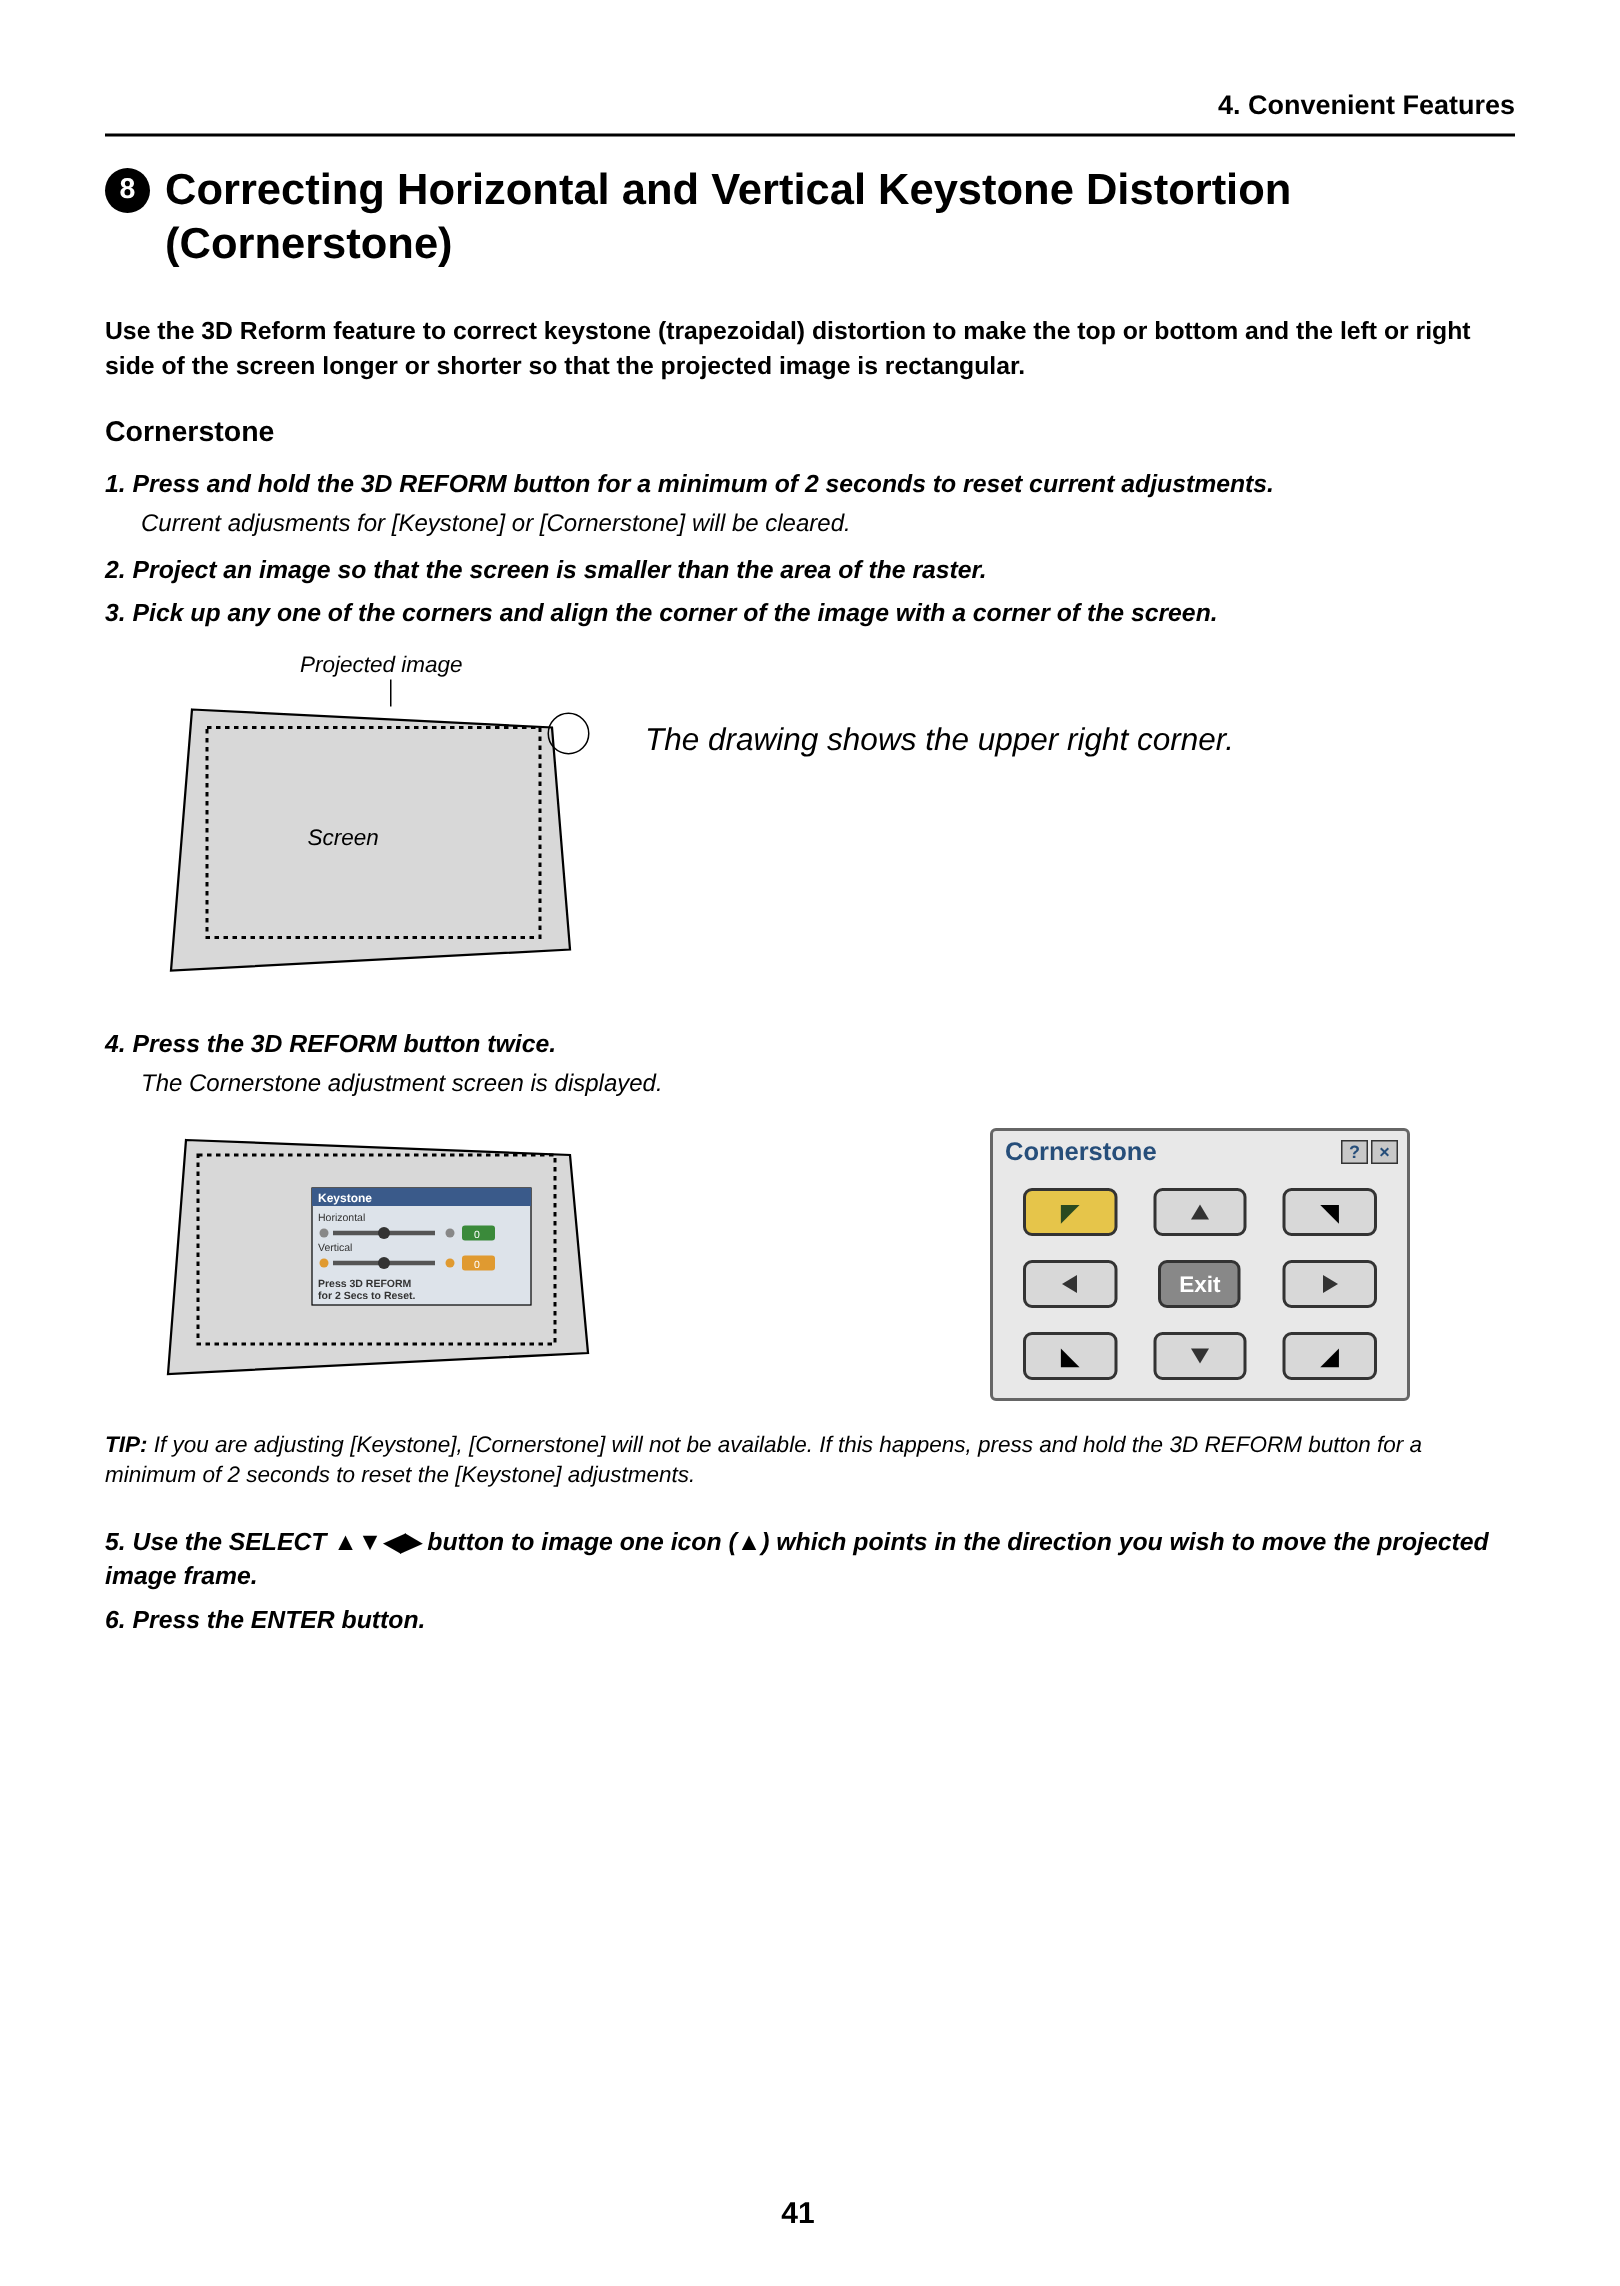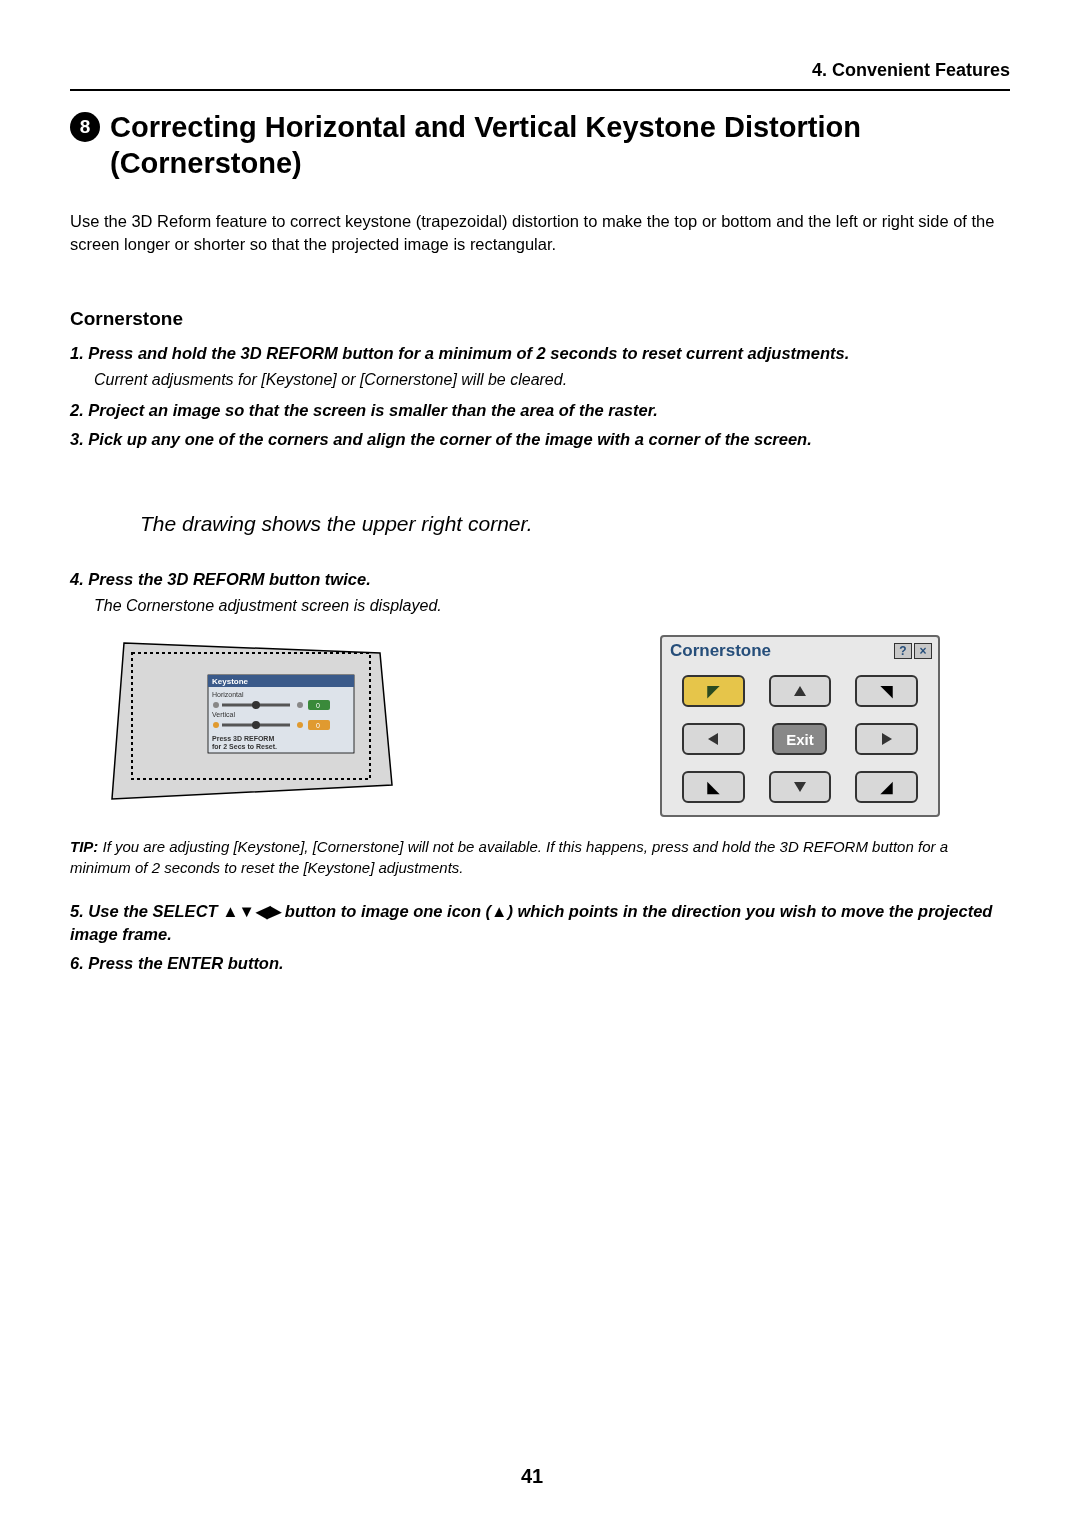--- a/index.html
+++ b/index.html
@@ -41,21 +41,22 @@
       color: #fff;
       font-size: 19px;
       font-weight: bold;
       margin-right: 10px;
       flex-shrink: 0;
       margin-top: 3px;
     }
     .intro-text {
       font-size: 16.5px;
       line-height: 1.4;
-      margin-bottom: 52px;
+      margin-bottom: 22px;
+      font-weight: bold;
     }
     .sub-heading {
       font-size: 19px;
       font-weight: 900;
       margin-bottom: 12px;
     }
     .step {
       font-size: 16.5px;
       font-weight: bold;
       font-style: italic;
@@ -248,20 +249,30 @@
 <p class="intro-text">Use the 3D Reform feature to correct keystone (trapezoidal) distortion to make the top or bottom and the left or right side of the screen longer or shorter so that the projected image is rectangular.</p>
 
 <div class="sub-heading">Cornerstone</div>
 
 <div class="step">1.  Press and hold the 3D REFORM button for a minimum of 2 seconds to reset current adjustments.</div>
 <div class="step-note">Current adjusments for [Keystone] or [Cornerstone] will be cleared.</div>
 <div class="step">2.  Project an image so that the screen is smaller than the area of the raster.</div>
 <div class="step">3.  Pick up any one of the corners and align the corner of the image with a corner of the screen.</div>
 
 <div class="fig-row1">
+  <div class="diagram1">
+    <div class="proj-label">Projected image</div>
+    <div class="proj-line"></div>
+    <svg class="outer-trap" width="275" height="195">
+      <polygon points="18,10 258,22 270,170 4,184" fill="#d8d8d8" stroke="#000" stroke-width="1.5"></polygon>
+      <rect x="28" y="22" width="222" height="140" fill="none" stroke="#000" stroke-width="2" stroke-dasharray="3,3"></rect>
+    </svg>
+    <div class="screen-label">Screen</div>
+    <div class="callout-circle"></div>
+  </div>
   <div class="caption1">The drawing shows the upper right corner.</div>
 </div>
 
 <div class="step">4.  Press the 3D REFORM button twice.</div>
 <div class="step4-note">The Cornerstone adjustment screen is displayed.</div>
 
 <div class="fig-row2">
   <div class="diagram2">
     <svg width="290" height="180">
       <polygon points="14,8 270,18 282,150 2,164" fill="#d8d8d8" stroke="#000" stroke-width="1.5"></polygon>

